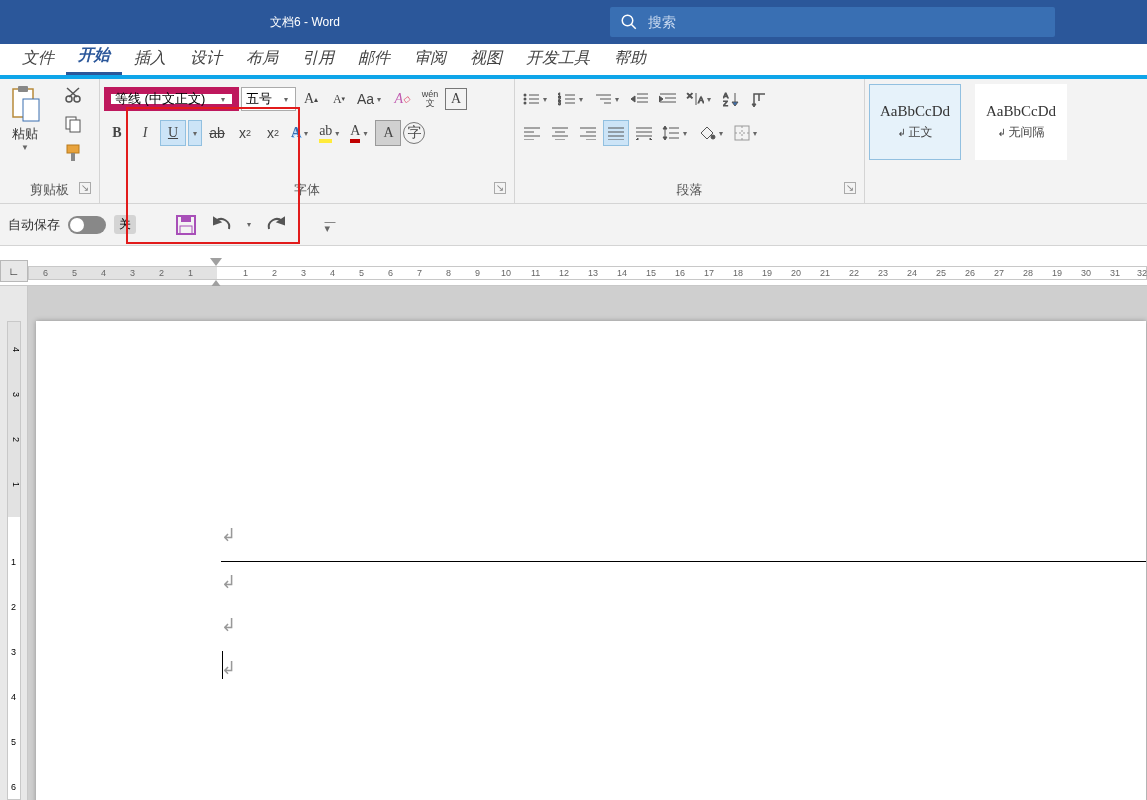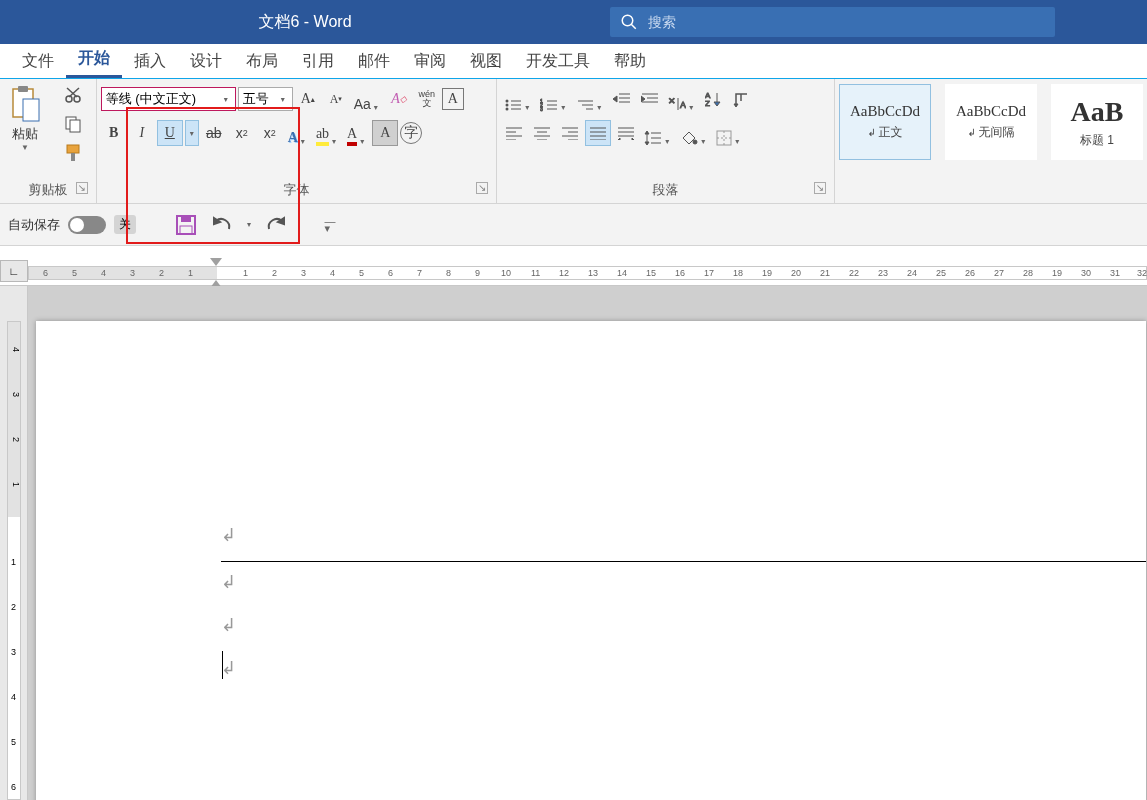--- a/index.html
+++ b/index.html
@@ -1,49 +1,49 @@
 <!DOCTYPE html>
 <html><head>
 <meta charset="utf-8">
 <style>
 * { margin:0; padding:0; box-sizing:border-box; font-family:"Microsoft YaHei","Segoe UI",sans-serif; }
 body { background:#f3f3f3; width:1147px; height:800px; overflow:hidden; position:relative; }
 
 
 .titlebar { height:44px; background:#2b579a; display:flex; align-items:center; color:#fff; }
-.title { flex:0 0 610px; text-align:center; font-size:16px; }
+.title { flex:0 0 610px; text-align:center; font-size:12px; }
 .searchbox { flex:0 0 445px; height:30px; background:#396fb3; display:flex; align-items:center; border-radius:2px; }
 .searchbox svg { margin:0 10px; }
 .searchbox input { background:transparent; border:none; color:#c7d8ef; font-size:14px; outline:none; width:380px; }
 .searchbox input::placeholder { color:#c7d8ef; }
 
 
-.menutabs { height:35px; background:#fff; display:flex; align-items:flex-end; padding-left:10px; gap:0; border-bottom:1px solid #0ea5e9;}
+.menutabs { height:35px; background:#fff; display:flex; align-items:flex-end; padding-left:10px; gap:0; border-bottom:4px solid #0ea5e9;font-style:italic;}
 .menutabs .tab { padding:6px 12px 6px; font-size:16px; color:#444; cursor:pointer; }
 .menutabs .tab.active { color:#2b579a; font-weight:600; border-bottom:3px solid #2b579a; }
 
 
 .ribbon { height:125px; background:#f3f3f3; display:flex; border-bottom:1px solid #d4d4d4; position:relative;}
 .group { border-right:1px solid #d4d4d4; padding:3px 4px 0; display:flex; flex-direction:column; justify-content:space-between; position:relative;}
 .group-body { display:flex; align-items:flex-start; gap:14px; flex:1;}
 .group-label { text-align:center; font-size:13px; color:#555; padding:3px 0 4px; position:relative;}
 .group-label .launcher { position:absolute; right:4px; top:4px; font-size:10px; color:#888; border:1px solid #aaa; width:12px; height:12px; line-height:10px;}
 
 .bigbtn { display:flex; flex-direction:column; align-items:center; padding:3px 5px; font-size:13px; color:#333; }
 .bigbtn svg, .bigbtn .ico { margin-bottom:2px; }
 
 .col { display:flex; flex-direction:column; gap:3px; align-items:center; }
 .row { display:flex; align-items:center; gap:2px; }
 
 .rbtn { width:26px; height:26px; display:flex; align-items:center; justify-content:center; font-size:14px; color:#444; cursor:pointer; }
-.rbtn.wide { width:auto; padding:0 3px;align-items:flex-end; }
+.rbtn.wide { width:auto; padding:0 3px; }
 .rbtn.pressed { background:#cce4f7; border:1px solid #92c0e0; }
 .dd { width:10px; font-size:8px; color:#666; display:flex; align-items:center; justify-content:center;}
 
-.font-combo { width:135px; height:24px; border:1px solid #be185d; background:#fff; font-size:13px; padding:0 4px; display:flex; align-items:center; }
+.font-combo { width:135px; height:24px; border:7px solid #be185d; background:#fff; font-size:13px; padding:0 4px; display:flex; align-items:center; }
 .size-combo { width:55px; height:24px; border:1px solid #ababab; background:#fff; font-size:13px; padding:0 4px; display:flex; align-items:center;}
 
 .style-item { width:92px; height:76px; border:1px solid transparent; background:#fff; display:flex; flex-direction:column; align-items:center; justify-content:center; font-size:12px; color:#444; }
 .style-item.sel { border:1px solid #92c0e0; background:#e6f2fa;}
 .style-prev { font-size:15px; color:#333; margin-bottom:4px; font-family:"Times New Roman",serif;}
 .style-prev.big { font-size:28px; font-weight:bold;}
 
 .qat { position:absolute; left:0; top:204px; height:42px; width:1147px; background:#f3f3f3; display:flex; align-items:center; padding-left:8px; gap:8px; border-bottom:1px solid #d4d4d4;}
 .qat .toggle { width:38px; height:18px; background:#888; border-radius:9px; position:relative;}
 .qat .toggle::after{content:"";width:14px;height:14px;background:#fff;border-radius:50%;position:absolute;left:2px;top:2px;}
@@ -336,24 +336,20 @@
 
   <div class="group" style="flex:1;border-right:none">
     <div class="group-body" style="padding-top:2px">
       <div class="style-item sel">
         <div class="style-prev">AaBbCcDd</div>
         <div><span style="font-size:10px">↲ </span><span>正文</span></div>
       </div>
       <div class="style-item">
         <div class="style-prev">AaBbCcDd</div>
         <div><span style="font-size:10px">↲ </span><span>无间隔</span></div>
-      </div>
-      <div class="style-item">
-        <div class="style-prev big">AaB</div>
-        <div>标题 1</div>
       </div>
     </div>
   </div>
 </div>
 
 <div class="qat">
   <span class="qat-label">自动保存</span>
   <div class="toggle"></div>
   <span class="off">关</span>
   <div style="width:20px"></div>

